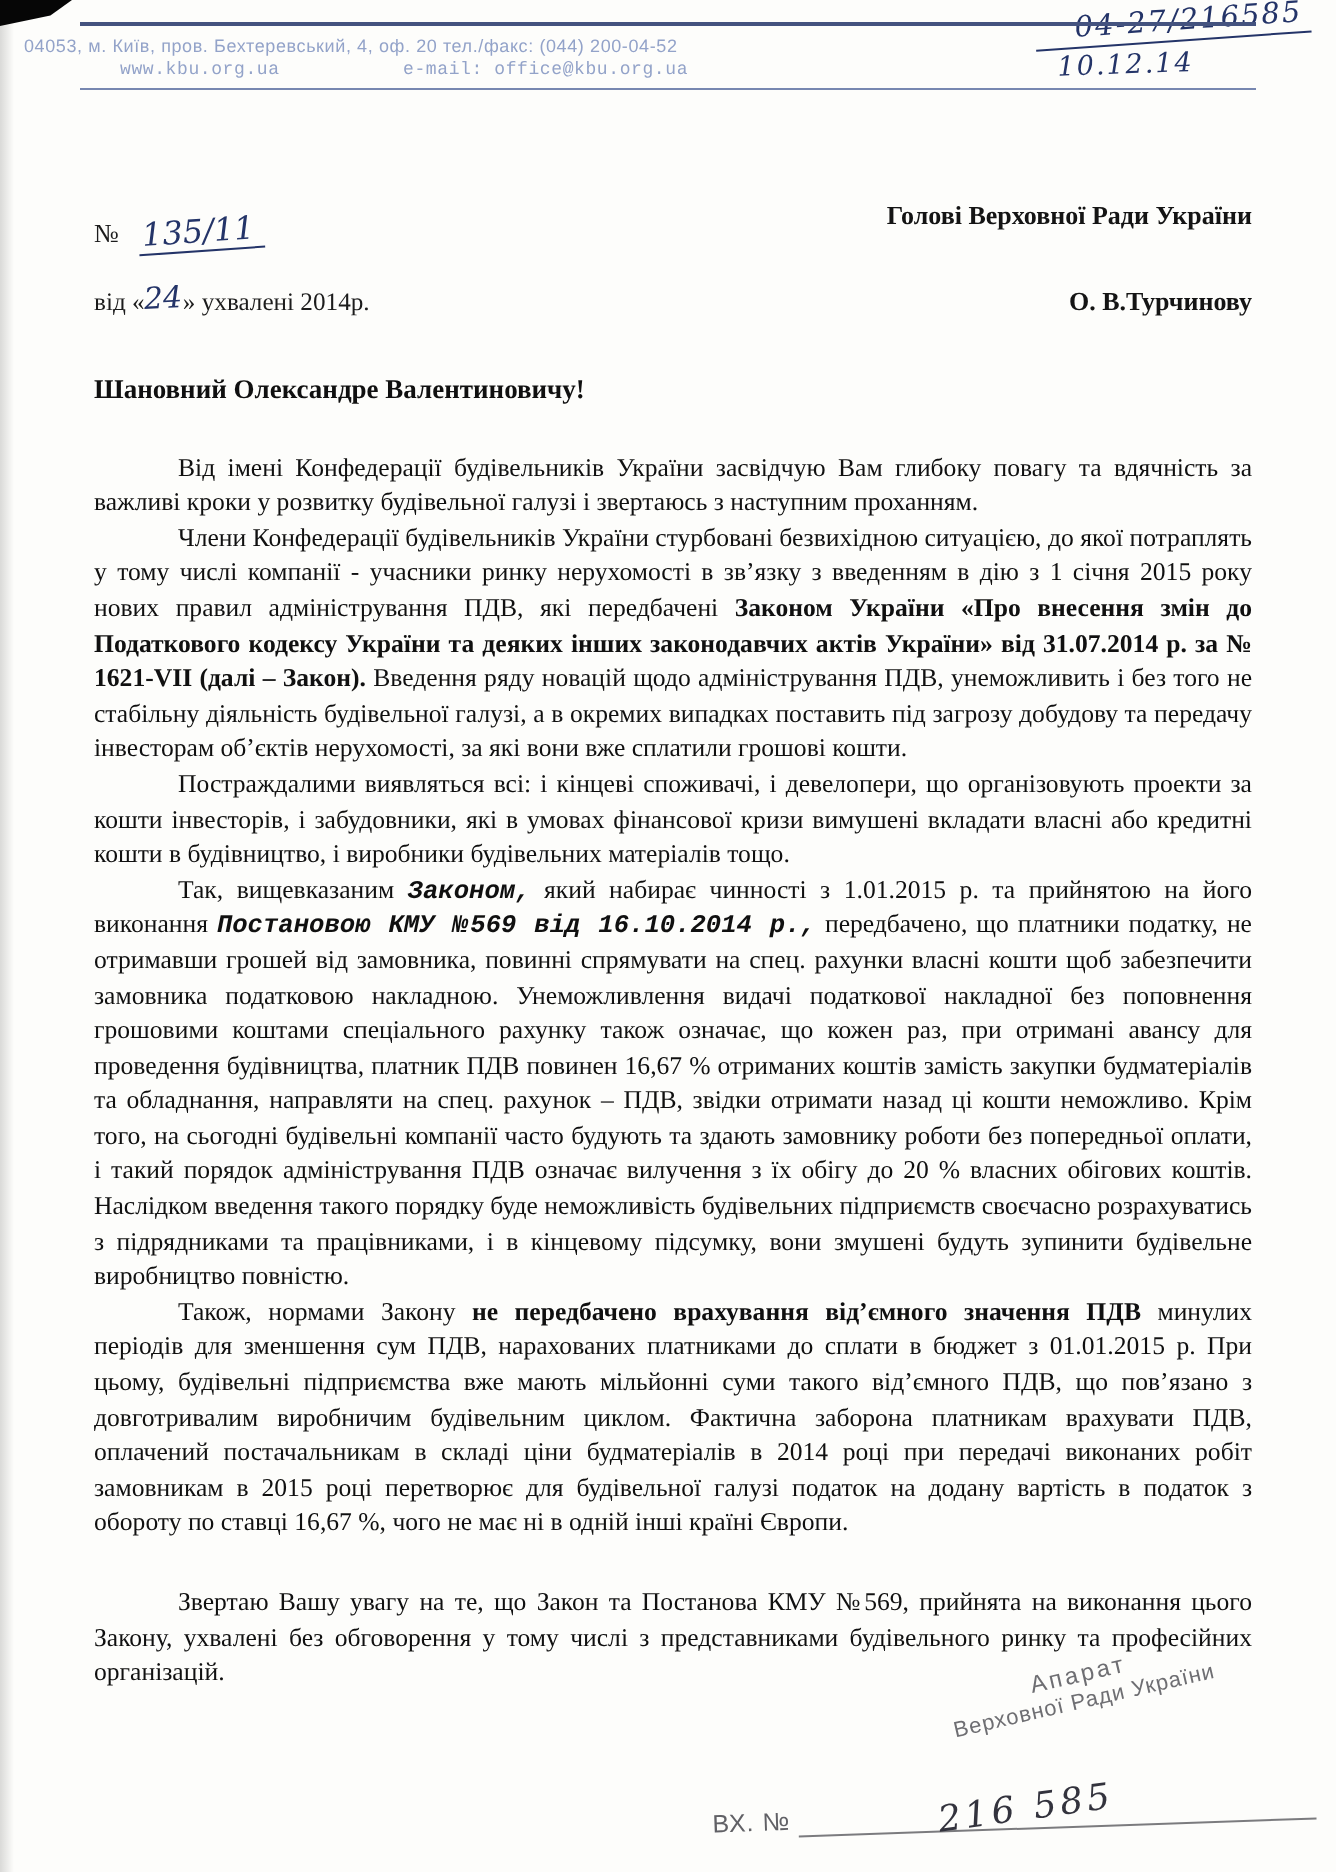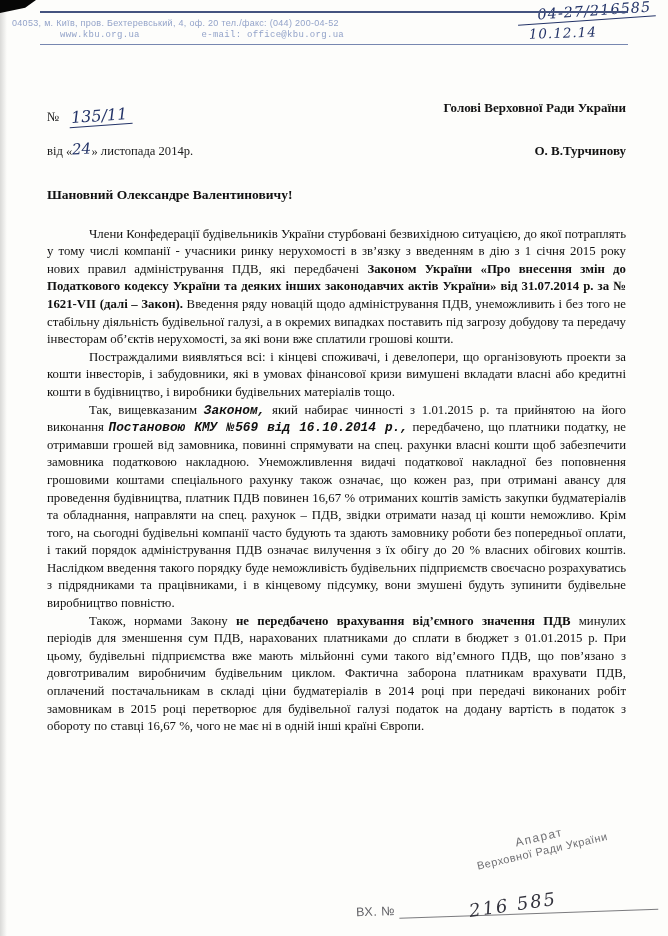--- a/index.html
+++ b/index.html
@@ -84,30 +84,32 @@
     <div class="rule rule-bottom"></div>
   </div>
 
   <div class="ref-row">
     <span class="ref-label">№</span>
     <span class="hand ref-value">135/11</span>
   </div>
 
   <div class="recipient-title">Голові Верховної Ради України</div>
 
-  <div class="date-row"><span>від «</span><span class="hand date-day">24</span><span>» листопада 2014р.</span></div>
+  <div class="date-row"><span>від «</span><span class="hand date-day">24</span><span>» ухвалені 2014р.</span></div>
 
   <div class="recipient-name">О. В.Турчинову</div>
 
   <div class="letter-body">
     <div class="salutation">Шановний Олександре Валентиновичу!</div>
+    <p><span>Від імені Конфедерації будівельників України засвідчую Вам глибоку повагу та вдячність за важливі кроки у розвитку будівельної галузі і звертаюсь з наступним проханням.</span></p>
     <p><span>Члени Конфедерації будівельників України стурбовані безвихідною ситуацією, до якої потраплять у тому числі компанії - учасники ринку нерухомості в зв’язку з введенням в дію з 1 січня 2015 року нових правил адміністрування ПДВ, які передбачені </span><span class="b">Законом України «Про внесення змін до Податкового кодексу України та деяких інших законодавчих актів України» від 31.07.2014 р. за № 1621-VII (далі – Закон).</span><span> Введення ряду новацій щодо адміністрування ПДВ, унеможливить і без того не стабільну діяльність будівельної галузі, а в окремих випадках поставить під загрозу добудову та передачу інвесторам об’єктів нерухомості, за які вони вже сплатили грошові кошти.</span></p>
     <p><span>Постраждалими виявляться всі: і кінцеві споживачі, і девелопери, що організовують проекти за кошти інвесторів, і забудовники, які в умовах фінансової кризи вимушені вкладати власні або кредитні кошти в будівництво, і виробники будівельних матеріалів тощо.</span></p>
     <p><span>Так, вищевказаним </span><span class="bi">Законом,</span><span> який набирає чинності з 1.01.2015 р. та прийнятою на його виконання </span><span class="bi">Постановою КМУ №569 від 16.10.2014 р.,</span><span> передбачено, що платники податку, не отримавши грошей від замовника, повинні спрямувати на спец. рахунки власні кошти щоб забезпечити замовника податковою накладною. Унеможливлення видачі податкової накладної без поповнення грошовими коштами спеціального рахунку також означає, що кожен раз, при отримані авансу для проведення будівництва, платник ПДВ повинен 16,67 % отриманих коштів замість закупки будматеріалів та обладнання, направляти на спец. рахунок – ПДВ, звідки отримати назад ці кошти неможливо. Крім того, на сьогодні будівельні компанії часто будують та здають замовнику роботи без попередньої оплати, і такий порядок адміністрування ПДВ означає вилучення з їх обігу до 20 % власних обігових коштів. Наслідком введення такого порядку буде неможливість будівельних підприємств своєчасно розрахуватись з підрядниками та працівниками, і в кінцевому підсумку, вони змушені будуть зупинити будівельне виробництво повністю.</span></p>
     <p><span>Також, нормами Закону </span><span class="b">не передбачено врахування від’ємного значення ПДВ</span><span> минулих періодів для зменшення сум ПДВ, нарахованих платниками до сплати в бюджет з 01.01.2015 р. При цьому, будівельні підприємства вже мають мільйонні суми такого від’ємного ПДВ, що пов’язано з довготривалим виробничим будівельним циклом. Фактична заборона платникам врахувати ПДВ, оплачений постачальникам в складі ціни будматеріалів в 2014 році при передачі виконаних робіт замовникам в 2015 році перетворює для будівельної галузі податок на додану вартість в податок з обороту по ставці 16,67 %, чого не має ні в одній інші країні Європи.</span></p>
+    <p class="gap"><span>Звертаю Вашу увагу на те, що Закон та Постанова КМУ №569, прийнята на виконання цього Закону, ухвалені без обговорення у тому числі з представниками будівельного ринку та професійних організацій.</span></p>
   </div>
 
   <div class="stamp">
     <div class="stamp-line1">Апарат</div>
     <div class="stamp-line2">Верховної Ради України</div>
   </div>
 
   <div class="inbox-row">
     <span class="inbox-label">ВХ. №</span>
     <span class="inbox-line">

